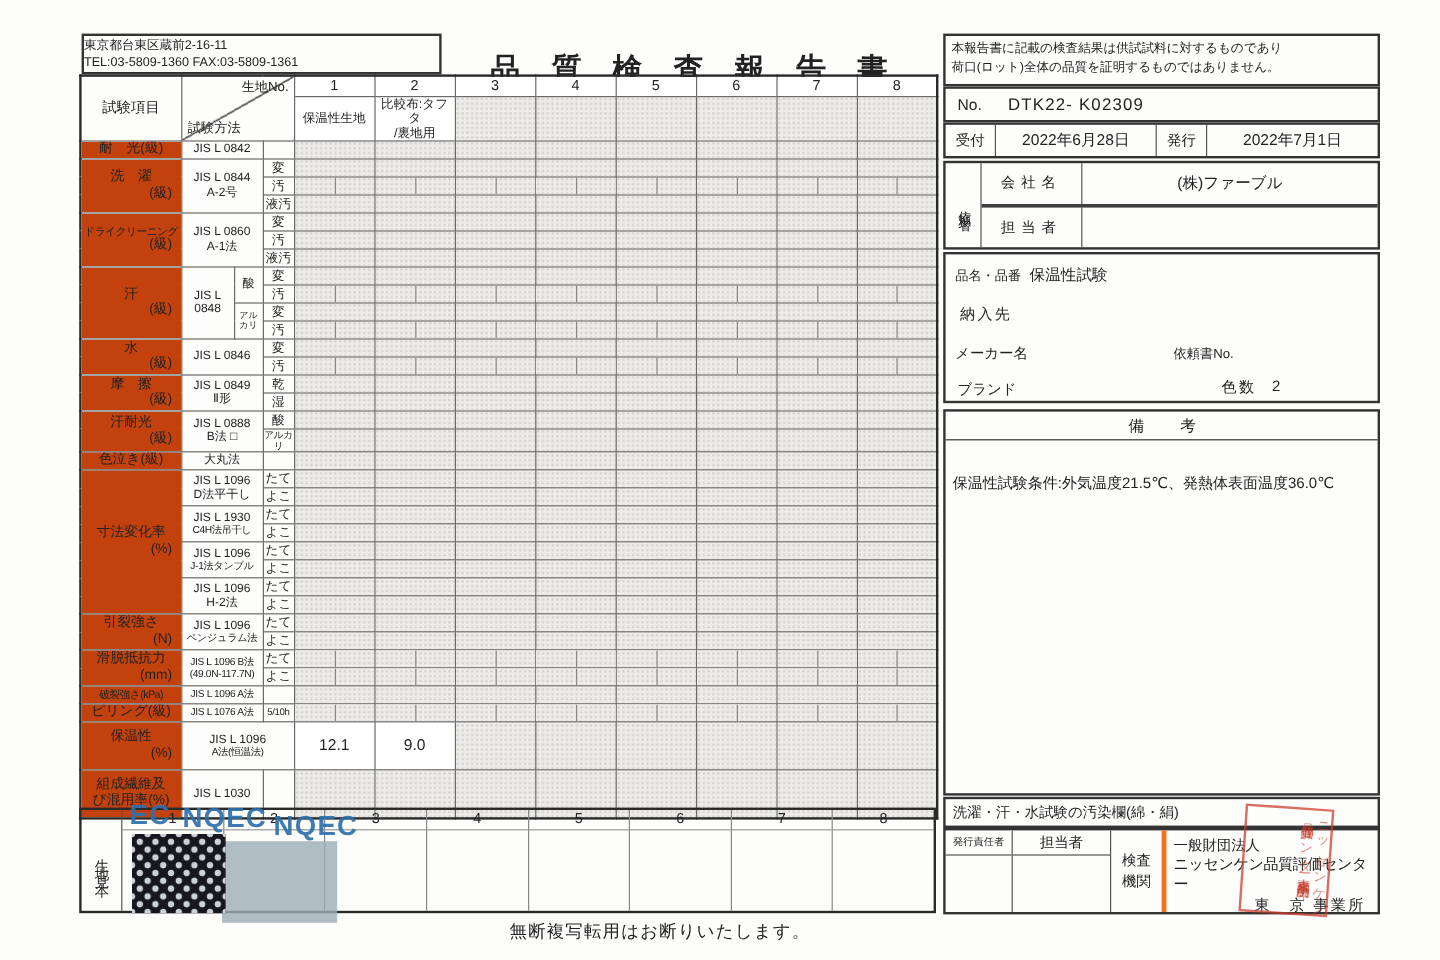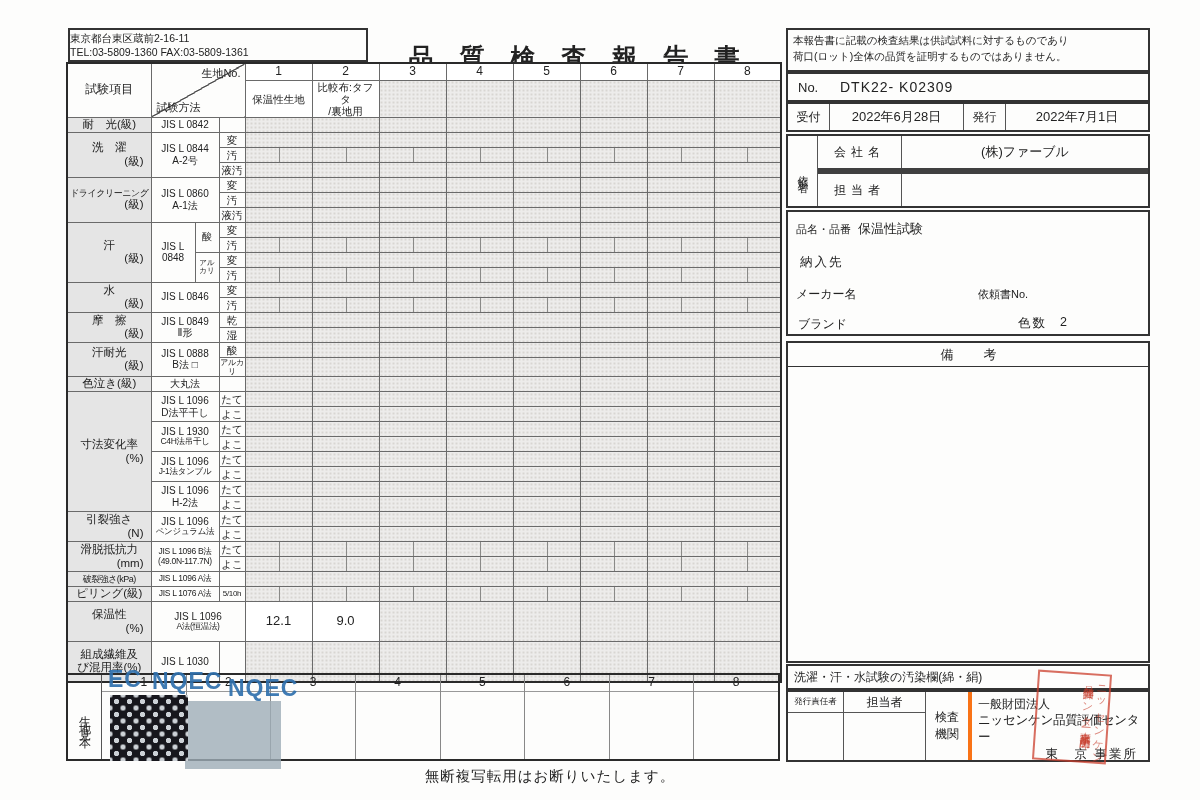--- a/index.html
+++ b/index.html
@@ -18,21 +18,21 @@
   .main-table { position:absolute; left:66px; top:62px; width:714px; border-collapse:collapse;
     table-layout:fixed; border:2px solid #2a2a2a; }
   .main-table td { border:1px solid #6a6a6a; padding:0; overflow:hidden; vertical-align:middle;
     text-align:center; line-height:1.15; }
   .shade { background-color:#edeceb;
     background-image: radial-gradient(#d8d6d2 0.9px, rgba(0,0,0,0) 1.3px);
     background-size:4px 4px; }
   .valcell { background:#fff; font-size:13px;margin-left:25px; }
   td.splitcell { position:relative; }
   td.splitcell::after { content:""; position:absolute; left:50%; top:0; bottom:0; width:1px; background:#8a8a88; }
-  .item-cell { font-size:11.5px; background:#e5e5e5; }
+  .item-cell { font-size:11.5px; background:#c2410c; }
   .item-cell .ln { padding:0 2px; }
   .item-cell .ln.r { text-align:right; padding-right:7px; }
   .item-cell .ln.small { font-size:9px; letter-spacing:-0.5px; }
   .method-cell { font-size:10px; background:#fdfdfc; }
   .method-cell .ln.small { font-size:8.5px; letter-spacing:-0.3px; }
   .extra-cell { font-size:10px; background:#fdfdfc; line-height:1.05; }
   .extra-cell.small { font-size:7.5px; }
   .sub-cell { font-size:10.5px; background:#fdfdfc; }
   .sub-cell.small { font-size:8px; letter-spacing:-0.3px; }
   .diag-cell { position:relative; background:
@@ -69,21 +69,21 @@
   .no-box .val { font-size:14px; letter-spacing:1px; }
   .dates { top:102px; height:30px; display:flex; }
   .dates > div { display:flex; align-items:center; justify-content:center; font-size:12px; border-right:1px solid #555; }
   .dates > div:last-child { border-right:none; }
   .dates .dt { font-size:13px; }
   .client { top:134px; height:74px; display:flex; }
   .client .grp { width:30px; border-right:1px solid #555; display:flex; align-items:center; justify-content:center;
     writing-mode:vertical-rl; font-size:11px; letter-spacing:3px; }
   .client .rows { flex:1; display:flex; flex-direction:column; }
   .client .row { flex:1; display:flex; }
-  .client .row:first-child { border-bottom:6px solid #404040; }
+  .client .row:first-child { border-bottom:3px solid #404040; }
   .client .lbl { width:84px; border-right:1px solid #555; display:flex; align-items:center; justify-content:center;
     font-size:12px; letter-spacing:5px; }
   .client .val { flex:1; display:flex; align-items:center; justify-content:center; font-size:13px; }
   .product { top:210px; height:126px; font-size:12px; }
   .product .line { position:absolute; white-space:nowrap; }
   .remarks { top:341px; height:322px; }
   .remarks .hd { height:24px; border-bottom:1.5px solid #333; display:flex; align-items:center; justify-content:center;
     font-size:13px; letter-spacing:30px; padding-left:31px; }
   .remarks .bd { padding:28px 6px 0 6px; font-size:12.5px; }
   .stain { top:664px; height:26px; display:flex; align-items:center; font-size:12px; padding-left:6px; }
@@ -728,20 +728,21 @@
     <div class="line" style="left:70px; top:8px; font-size:13px;">保温性試験</div>
     <div class="line" style="left:12px; top:42px; font-size:12.5px; letter-spacing:2px;">納入先</div>
     <div class="line" style="left:8px; top:74px; font-size:12px;font-family:Liberation Serif, serif;">メーカー名</div>
     <div class="line" style="left:190px; top:75px; font-size:11px;">依頼書No.</div>
     <div class="line" style="left:10px; top:104px; font-size:12px;">ブランド</div>
     <div class="line" style="left:230px; top:103px; font-size:12.5px; letter-spacing:2px;">色数</div>
     <div class="line" style="left:272px; top:103px; font-size:12.5px;">2</div>
   </div>
   <div class="rp remarks">
     <div class="hd">備考</div>
+    <div class="bd">保温性試験条件:外気温度21.5℃、発熱体表面温度36.0℃</div>
   </div>
   <div class="rp stain">洗濯・汗・水試験の汚染欄(綿・絹)</div>
   <div class="rp issue">
     <div class="c1">
       <div class="hdr">発行責任者</div>
     </div>
     <div class="c2">
       <div class="hdr">担当者</div>
     </div>
     <div class="c3">

